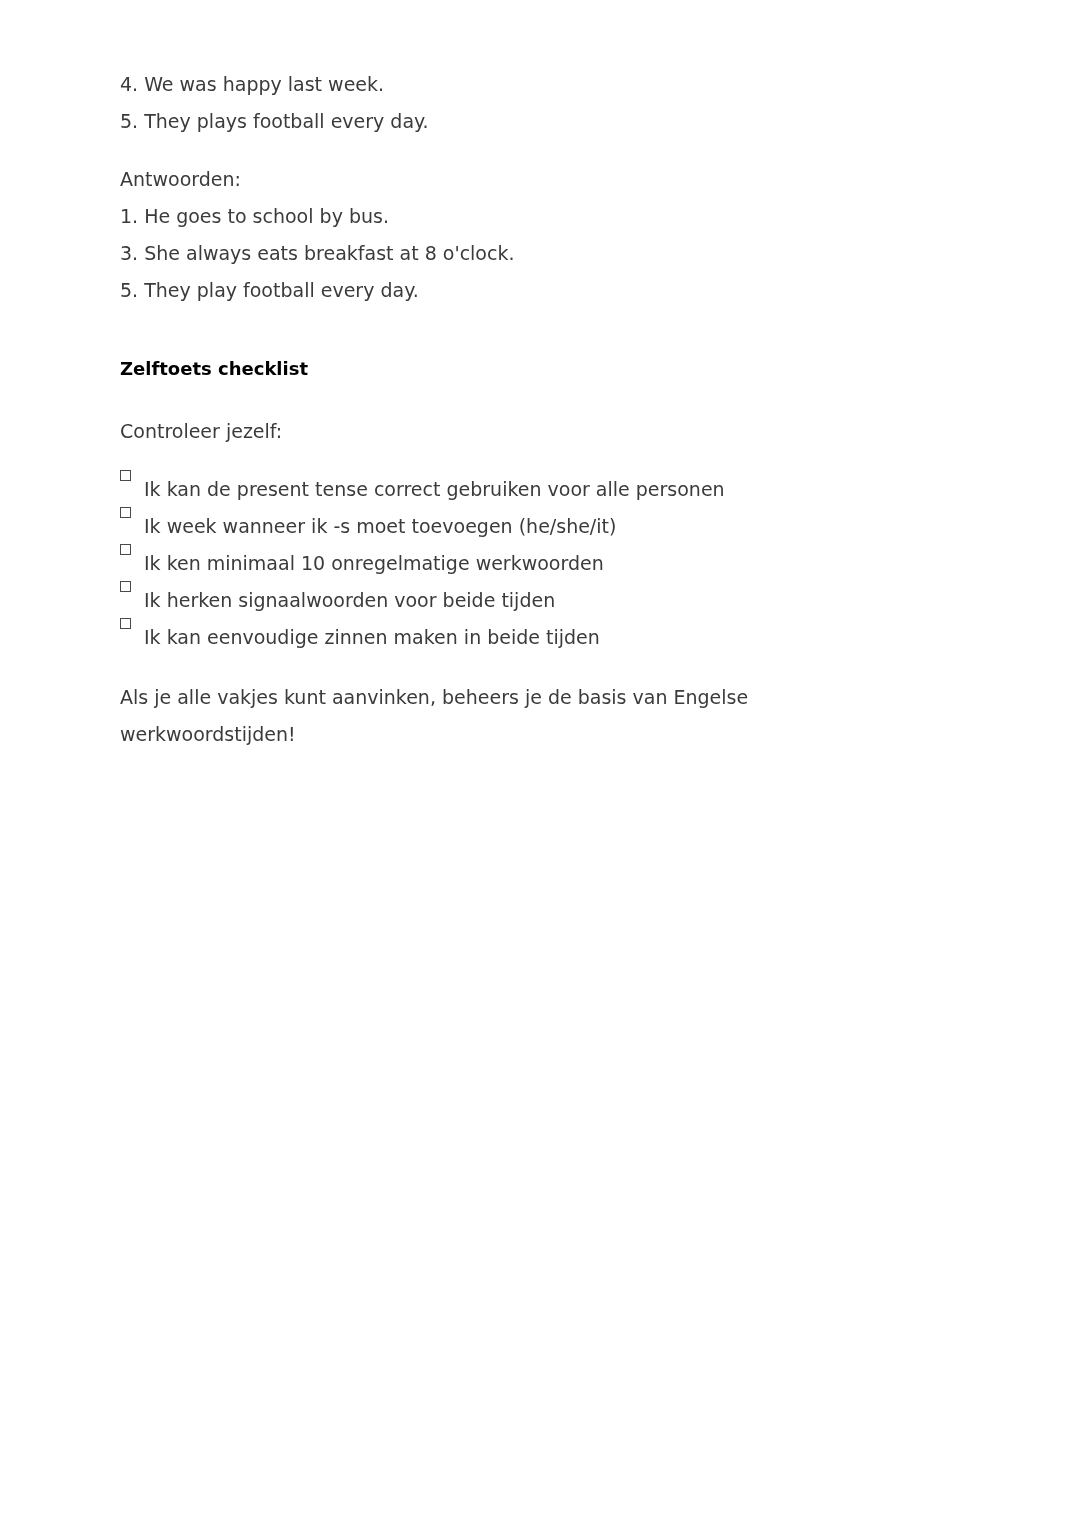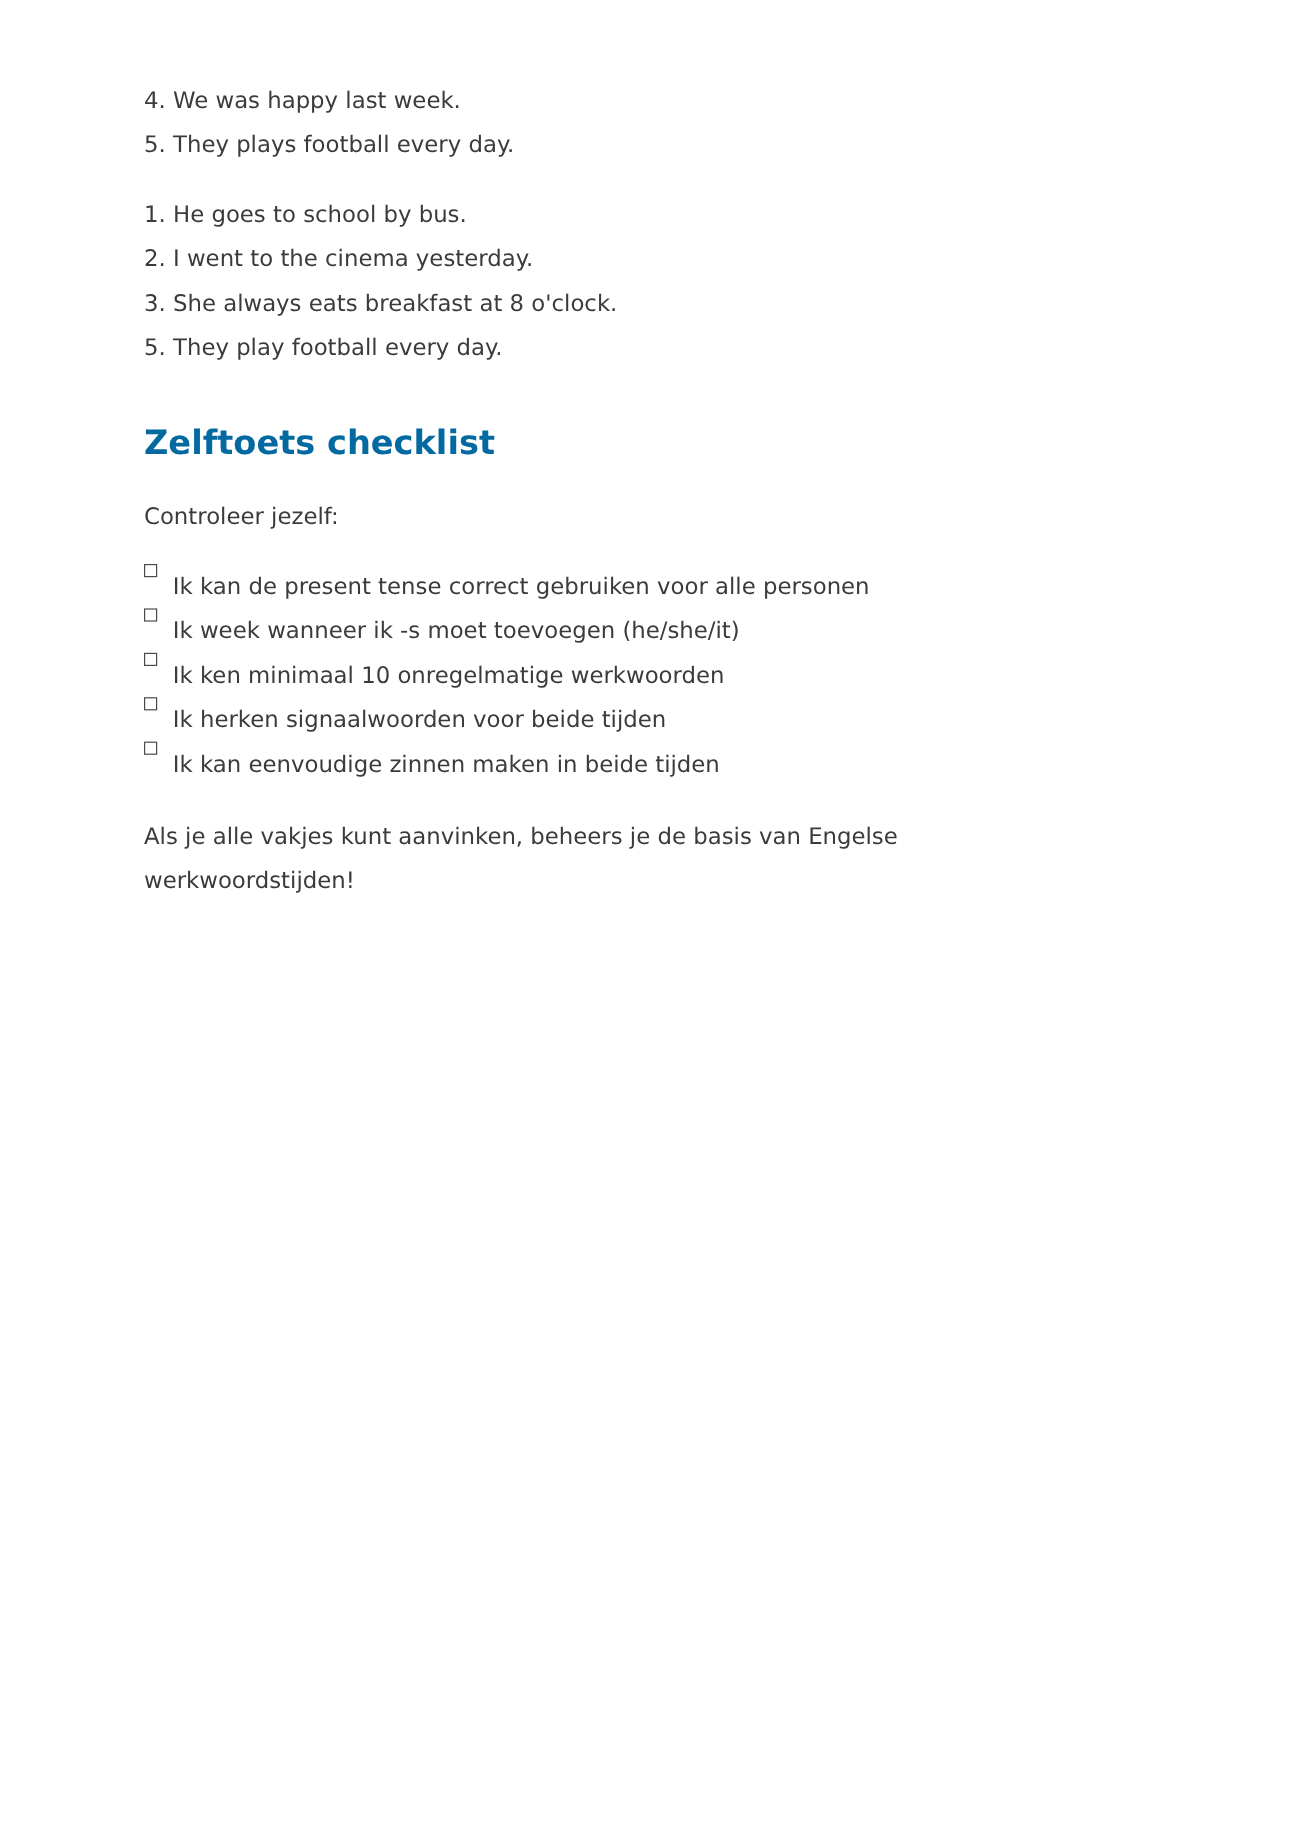--- a/index.html
+++ b/index.html
@@ -28,24 +28,24 @@
 
   .para {
     margin: 0 0 21px 0;
   }
 
   .line {
     display: block;
   }
 
   h2.section-heading {
-    font-size: 28px;
+    font-size: 18px;
     line-height: 28px;
     font-weight: 700;
-    color: #0369a1;
+    color: #000000;
     margin: 46px 0 30px 0;
   }
 
   .checklist {
     margin: 0 0 23px 0;
   }
 
   .check-row {
     display: flex;
     align-items: flex-start;
@@ -70,22 +70,22 @@
 
 <div class="page">
   <div class="content">
 
     <p class="para">
       <span class="line">4. We was happy last week.</span>
       <span class="line">5. They plays football every day.</span>
     </p>
 
     <p class="para">
+      <span class="line">Antwoorden:</span>
       <span class="line">1. He goes to school by bus.</span>
-      <span class="line">2. I went to the cinema yesterday.</span>
       <span class="line">3. She always eats breakfast at 8 o'clock.</span>
       <span class="line">5. They play football every day.</span>
     </p>
 
     <h2 class="section-heading">Zelftoets checklist</h2>
 
     <p class="para">Controleer jezelf:</p>
 
     <div class="checklist">
       <div class="check-row">

